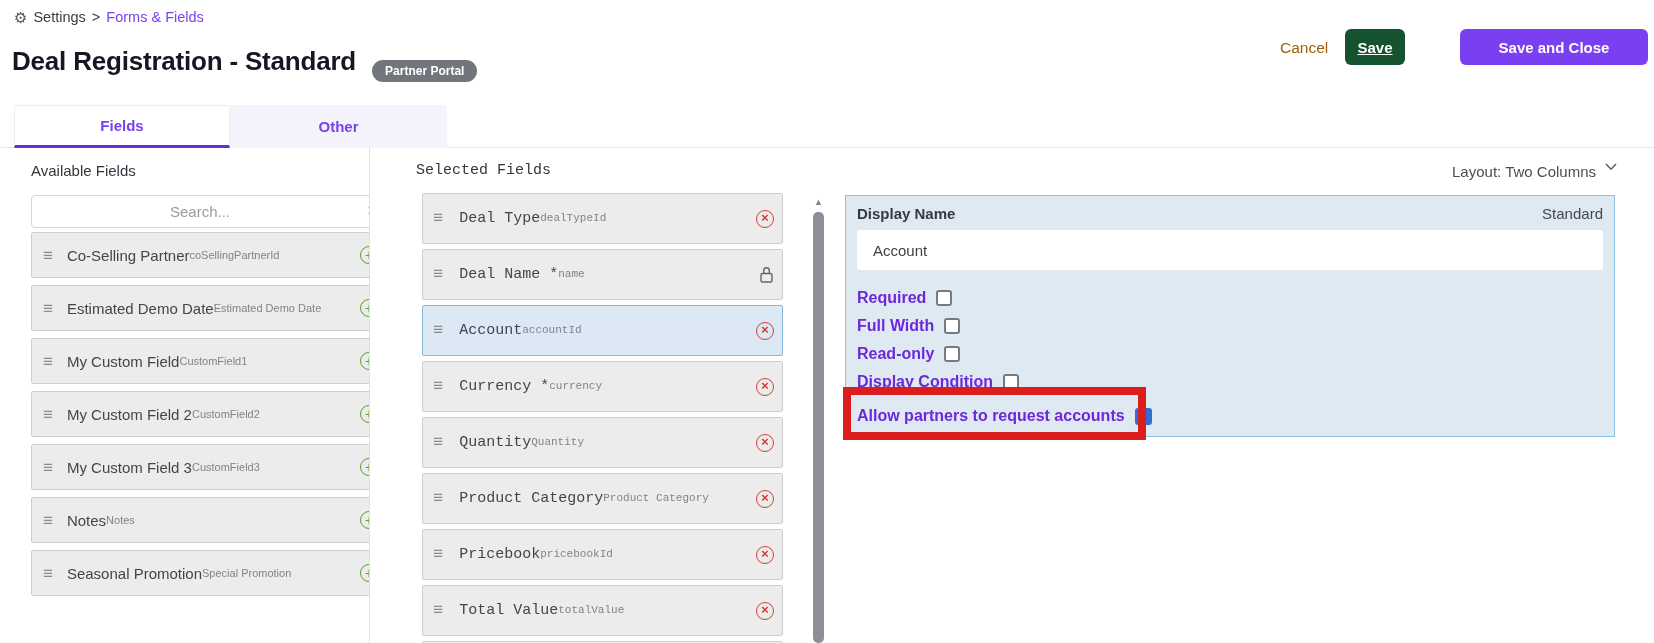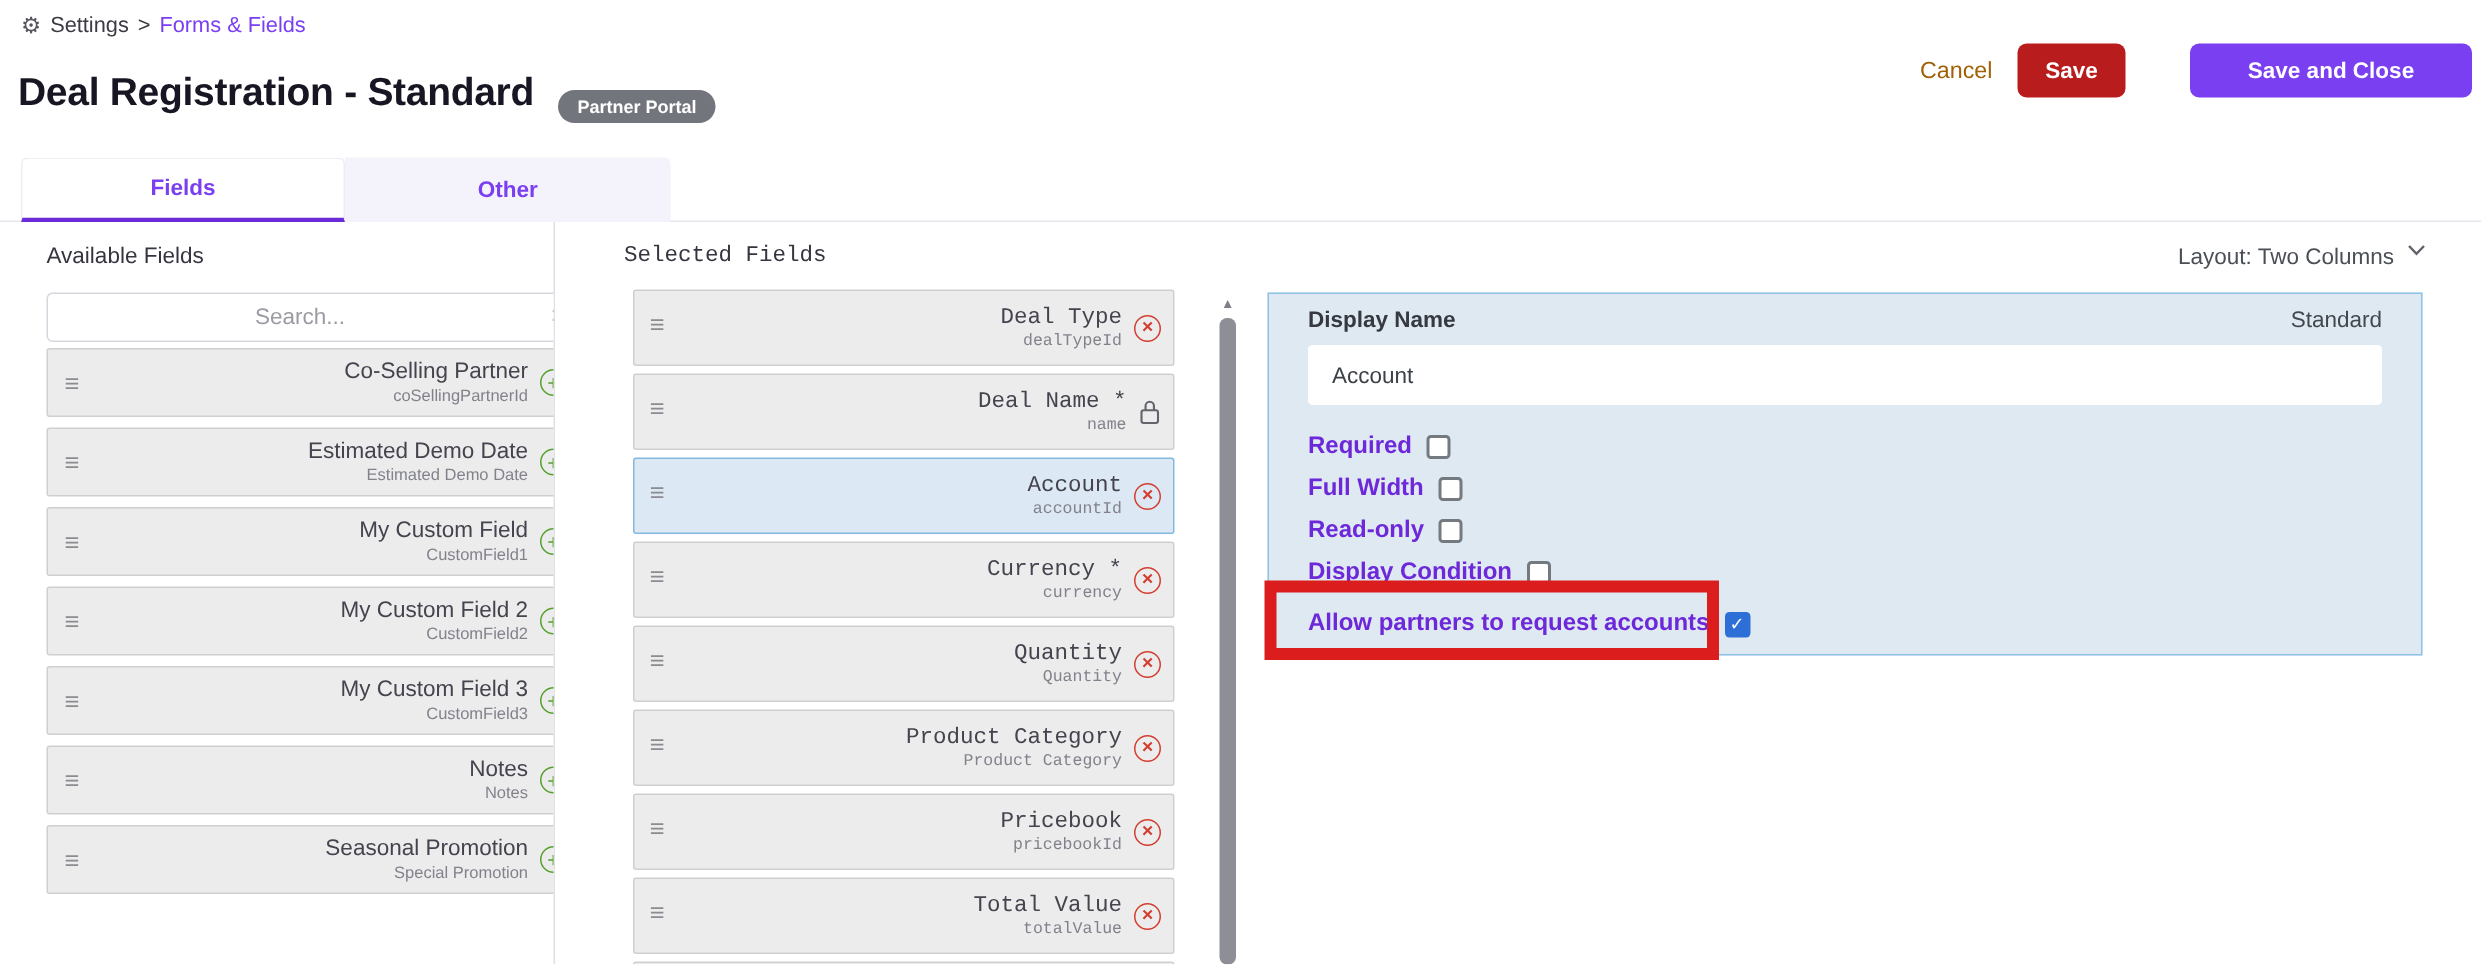--- a/index.html
+++ b/index.html
@@ -35,21 +35,21 @@
     position: absolute; left: 1280px; top: 39px;
     font-size: 15.5px; color: #a16207; cursor: pointer;
   }
   .btn {
     position: absolute; top: 29px; height: 36px;
     display: flex; align-items: center; justify-content: center;
     border: none; border-radius: 6px;
     color: #ffffff; font-size: 15px; font-weight: 600;
     font-family: inherit; cursor: pointer;
   }
-  .btn-save { left: 1345px; width: 72px; background: #b91c1c; }
+  .btn-save { left: 1345px; width: 60px; background: #14532d; text-decoration: underline; }
   .btn-save-close { left: 1420px; width: 188px; background: #7b3ff2; margin-left: 40px; }
   
   .tabbar {
     position: absolute; left: 0; top: 105px; width: 1654px; height: 43px;
     border-bottom: 1px solid #e7e5ee;
   }
   .tab {
     position: absolute; top: 0; height: 43px;
     display: flex; align-items: center; justify-content: center;
     font-size: 15px; font-weight: 600; color: #7b3ff2; cursor: pointer;
@@ -84,21 +84,21 @@
   .alist {
     position: absolute; left: 31px; top: 84px; width: 358px;
     display: flex; flex-direction: column; gap: 7px;
   }
   .card {
     background: #ececec; border: 1px solid #cfcfd2; border-radius: 2px;
     display: flex; align-items: center; padding: 0 10px 0 11px;
   }
   .acard { height: 46px; }
   .handle { font-size: 17px; color: #8b8b92; margin-right: 14px; line-height: 1; cursor: grab; }
-  .ctext { flex: 1; display: flex; flex-direction: column; overflow: hidden; align-items: flex-end; }
+  .ctext { flex: 1; display: flex; flex-direction: row; overflow: hidden; }
   .cname { font-size: 15px; color: #45444e; line-height: 17px; white-space: nowrap; }
   .ckey  { font-size: 11px; color: #82828c; line-height: 13px; margin-top: 2px; white-space: nowrap; }
   .round-btn {
     width: 18px; height: 18px; border-radius: 50%; flex: 0 0 auto;
     display: flex; align-items: center; justify-content: center;
     line-height: 1; cursor: pointer; margin-left: 8px;
   }
   .addbtn { border: 1.5px solid #55a02e; color: #55a02e; font-size: 14px; }
   .removebtn { border: 1.5px solid #d43e31; color: #d43e31; font-size: 13px; font-weight: 700; }
   
@@ -120,21 +120,21 @@
   }
   
   .layout-select {
     position: absolute; top: 163px; right: 37px;
     display: flex; gap: 9px;
     font-size: 15px; color: #4a4e55; cursor: pointer;
   }
   
   .panel {
     position: absolute; left: 845px; top: 195px; width: 770px; height: 242px;
-    background: #dfe9f2; border: 1px solid #8cc3e6; padding: 0 26px;
+    background: #dfe9f2; border: 1px solid #8cc3e6; padding: 0 11px;
   }
   .pn-row1 {
     margin-top: 9px; display: flex; align-items: center; justify-content: space-between;
   }
   .pn-label { font-size: 15px; font-weight: 700; color: #363940; }
   .pn-variant { font-size: 15px; color: #43474e; }
   .pn-input {
     margin-top: 8px; width: 100%; height: 40px;
     border: none; border-radius: 3px; background: #ffffff;
     padding: 0 16px; font-size: 15px; color: #3c4047; font-family: inherit; outline: none;

